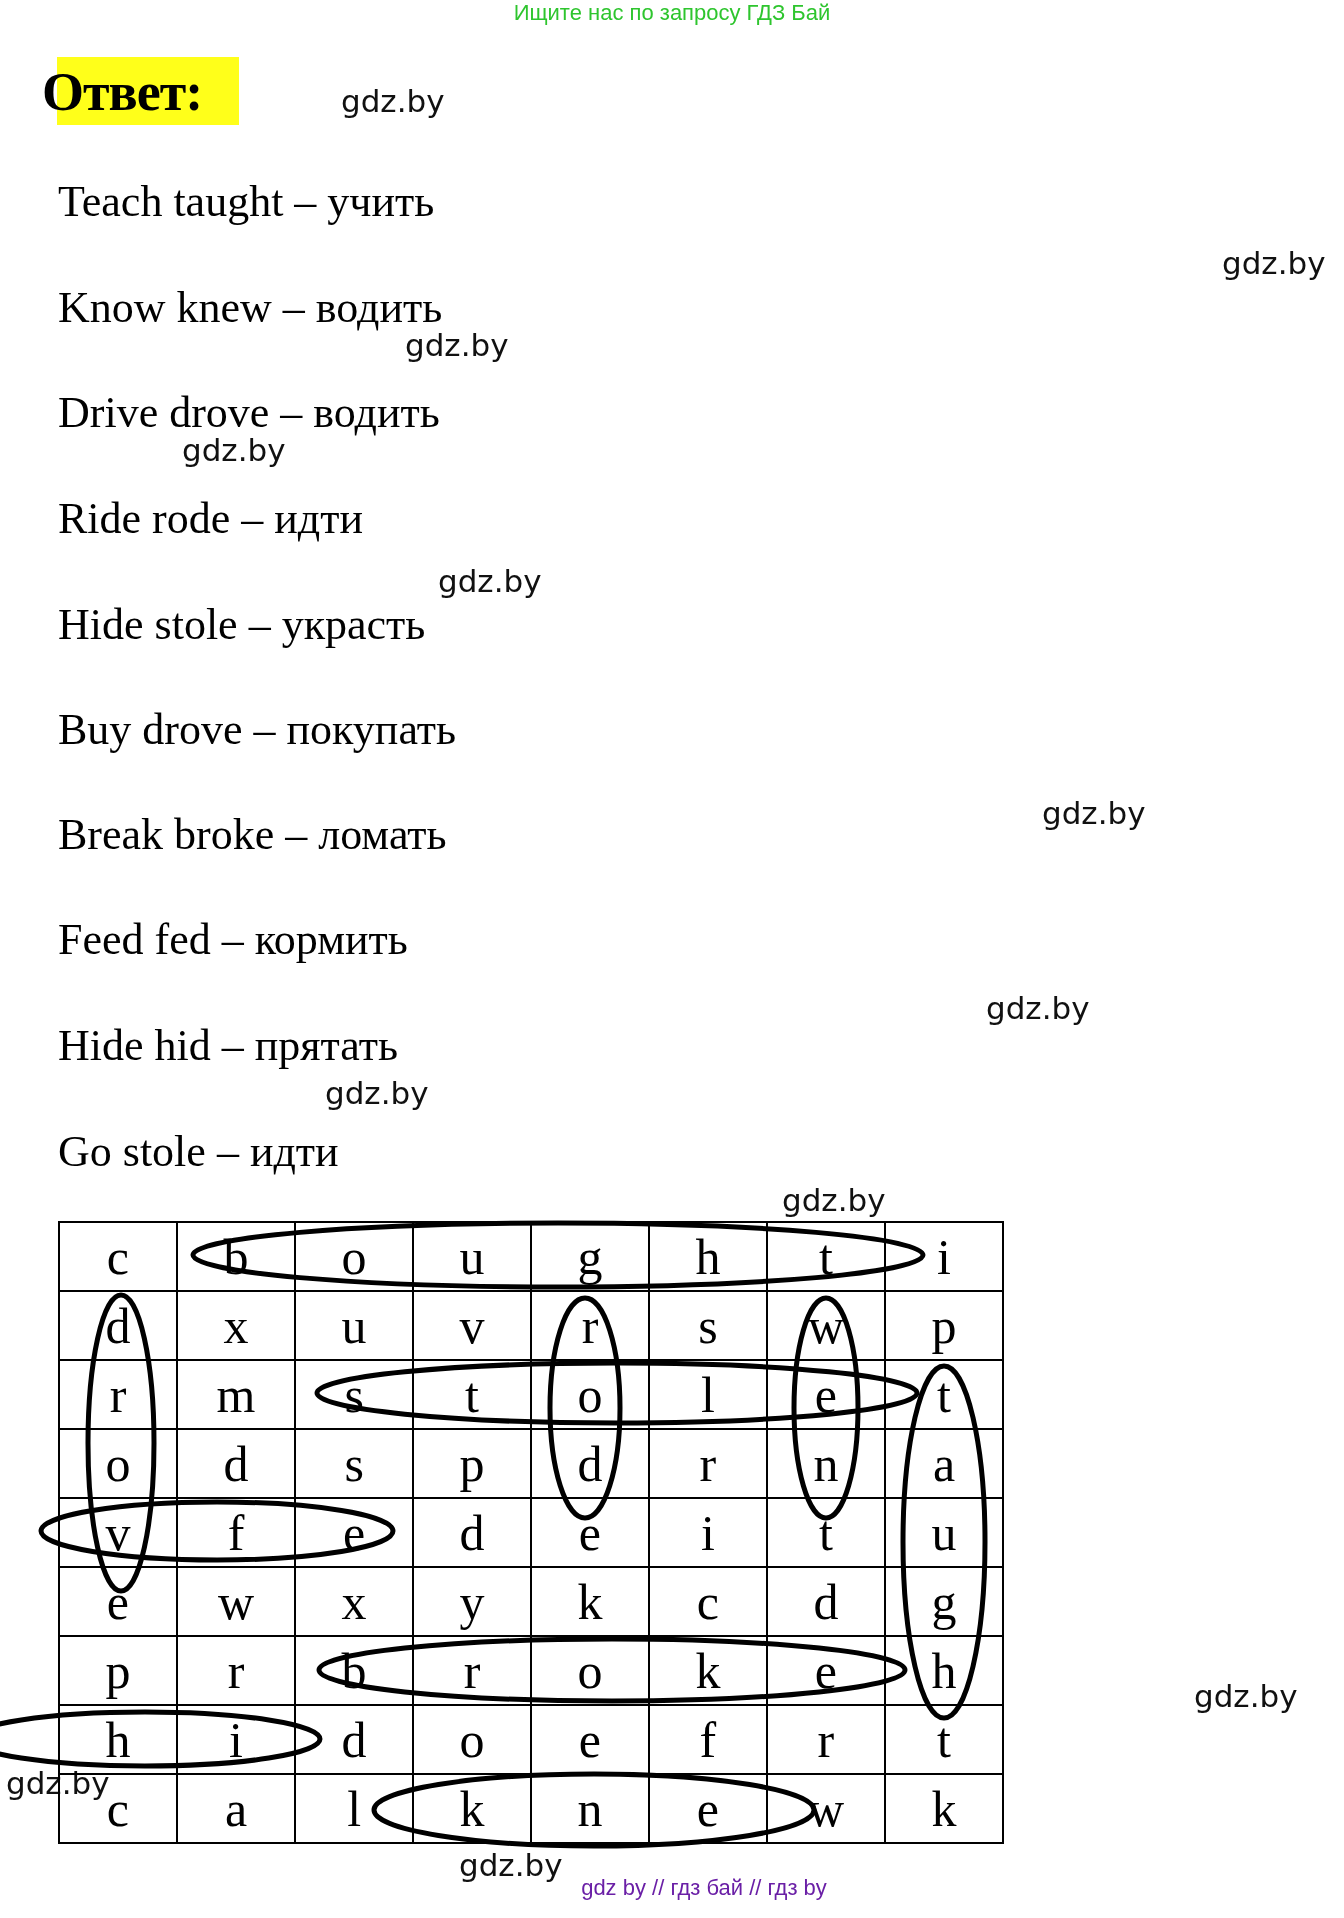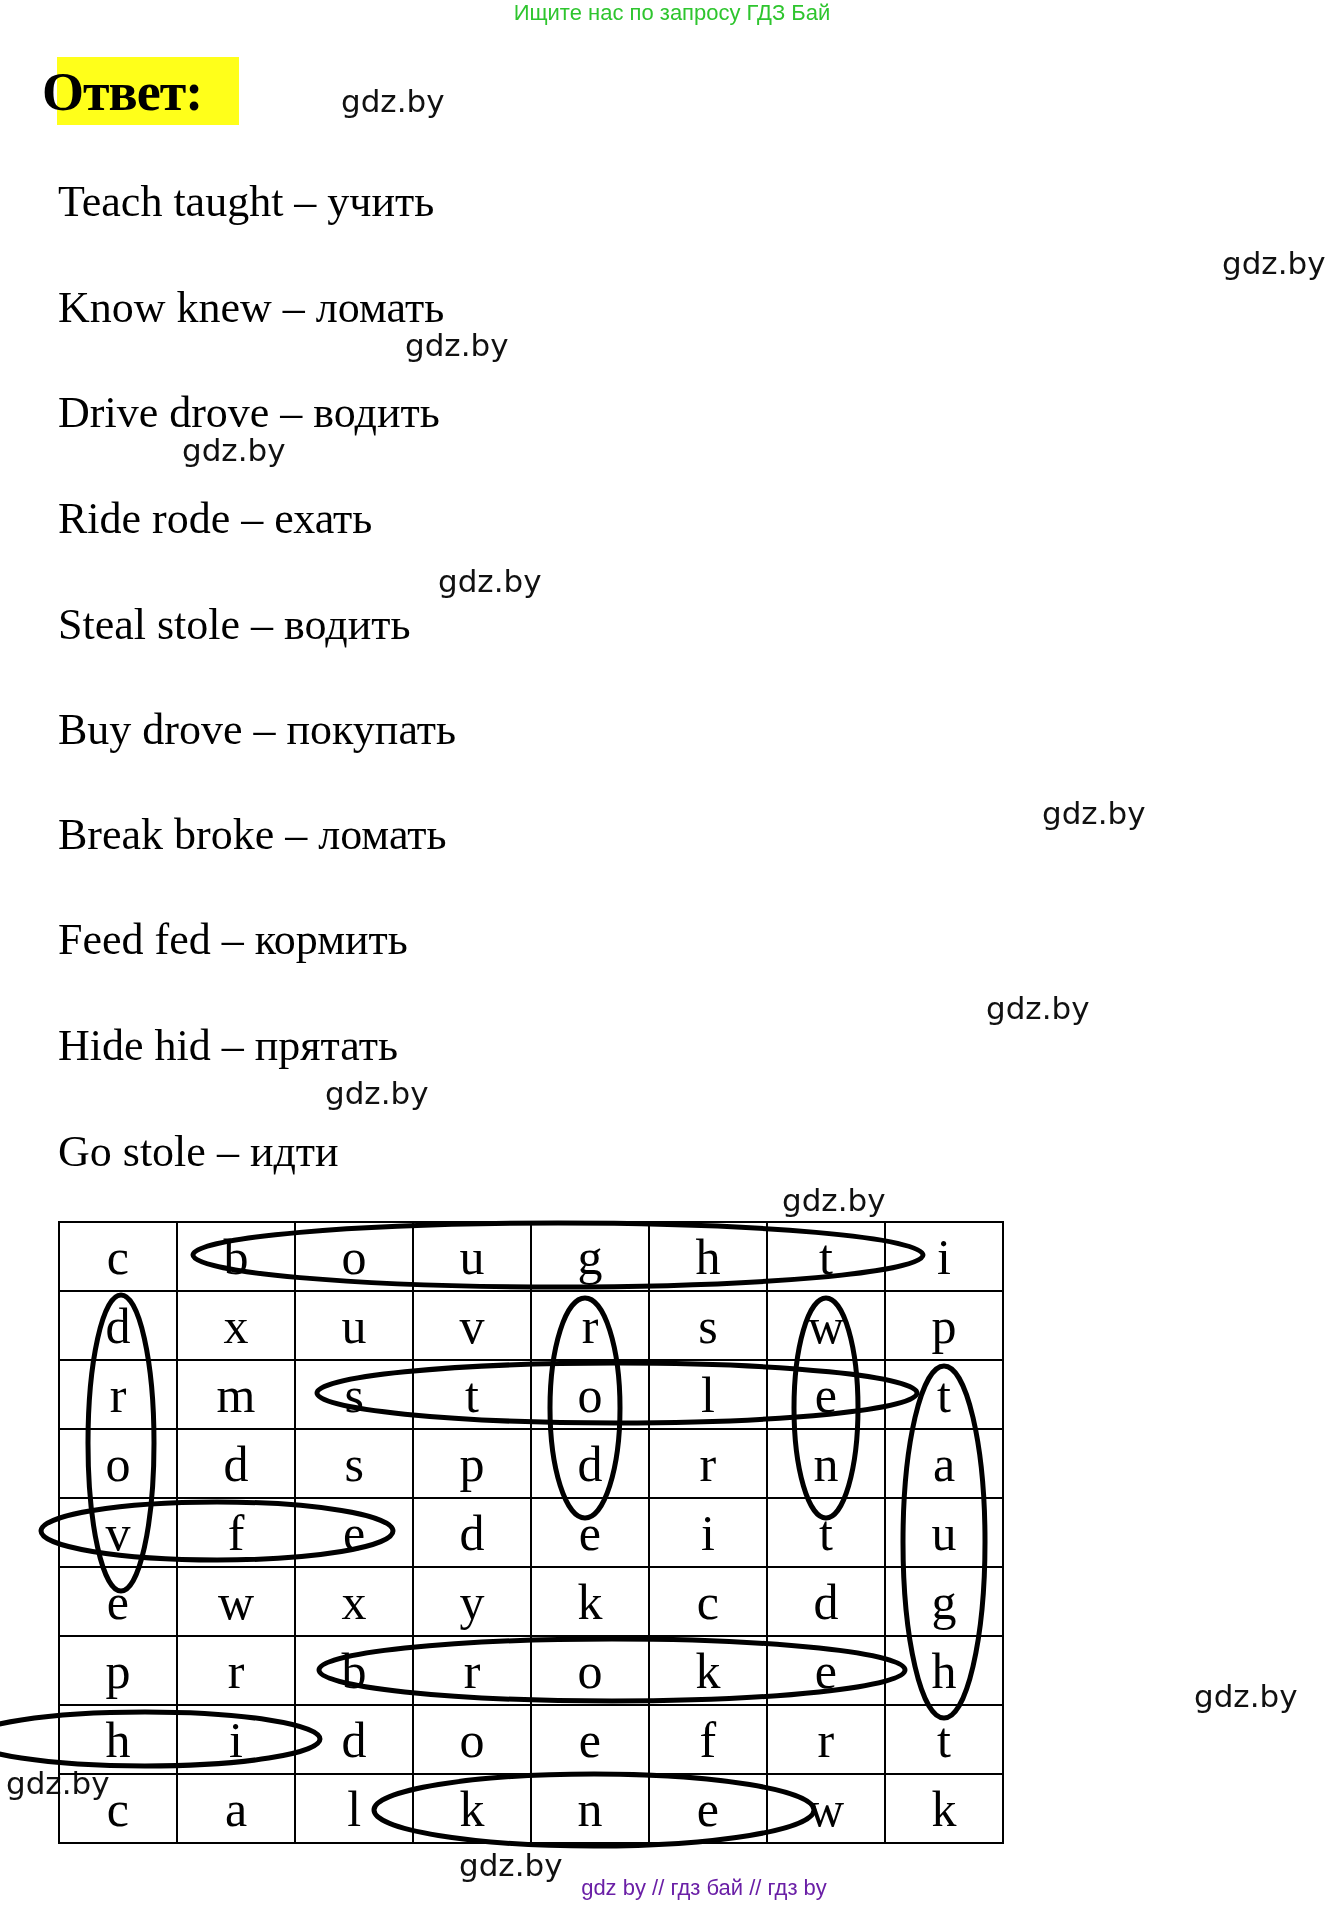--- a/index.html
+++ b/index.html
@@ -23,24 +23,24 @@
 </style>
 </head>
 <body>
 
 <div class="top-banner">Ищите нас по запросу ГДЗ Бай</div>
 
 <div class="answer-box"></div>
 <div class="answer-label">Ответ:</div>
 
 <div class="line" style="top:172px">Teach taught – учить</div>
-<div class="line" style="top:278px">Know knew – ломать</div>
+<div class="line" style="top:278px">Know knew – водить</div>
 <div class="line" style="top:383px">Drive drove – водить</div>
-<div class="line" style="top:489px">Ride rode – ехать</div>
-<div class="line" style="top:595px">Steal stole – водить</div>
+<div class="line" style="top:489px">Ride rode – идти</div>
+<div class="line" style="top:595px">Hide stole – украсть</div>
 <div class="line" style="top:700px">Buy drove – покупать</div>
 <div class="line" style="top:805px">Break broke – ломать</div>
 <div class="line" style="top:910px">Feed fed – кормить</div>
 <div class="line" style="top:1016px">Hide hid – прятать</div>
 <div class="line" style="top:1122px">Go stole – идти</div>
 
 <div class="wm" style="left:341px;top:86px">gdz.by</div>
 <div class="wm" style="left:1222px;top:248px">gdz.by</div>
 <div class="wm" style="left:405px;top:330px">gdz.by</div>
 <div class="wm" style="left:182px;top:435px">gdz.by</div>

